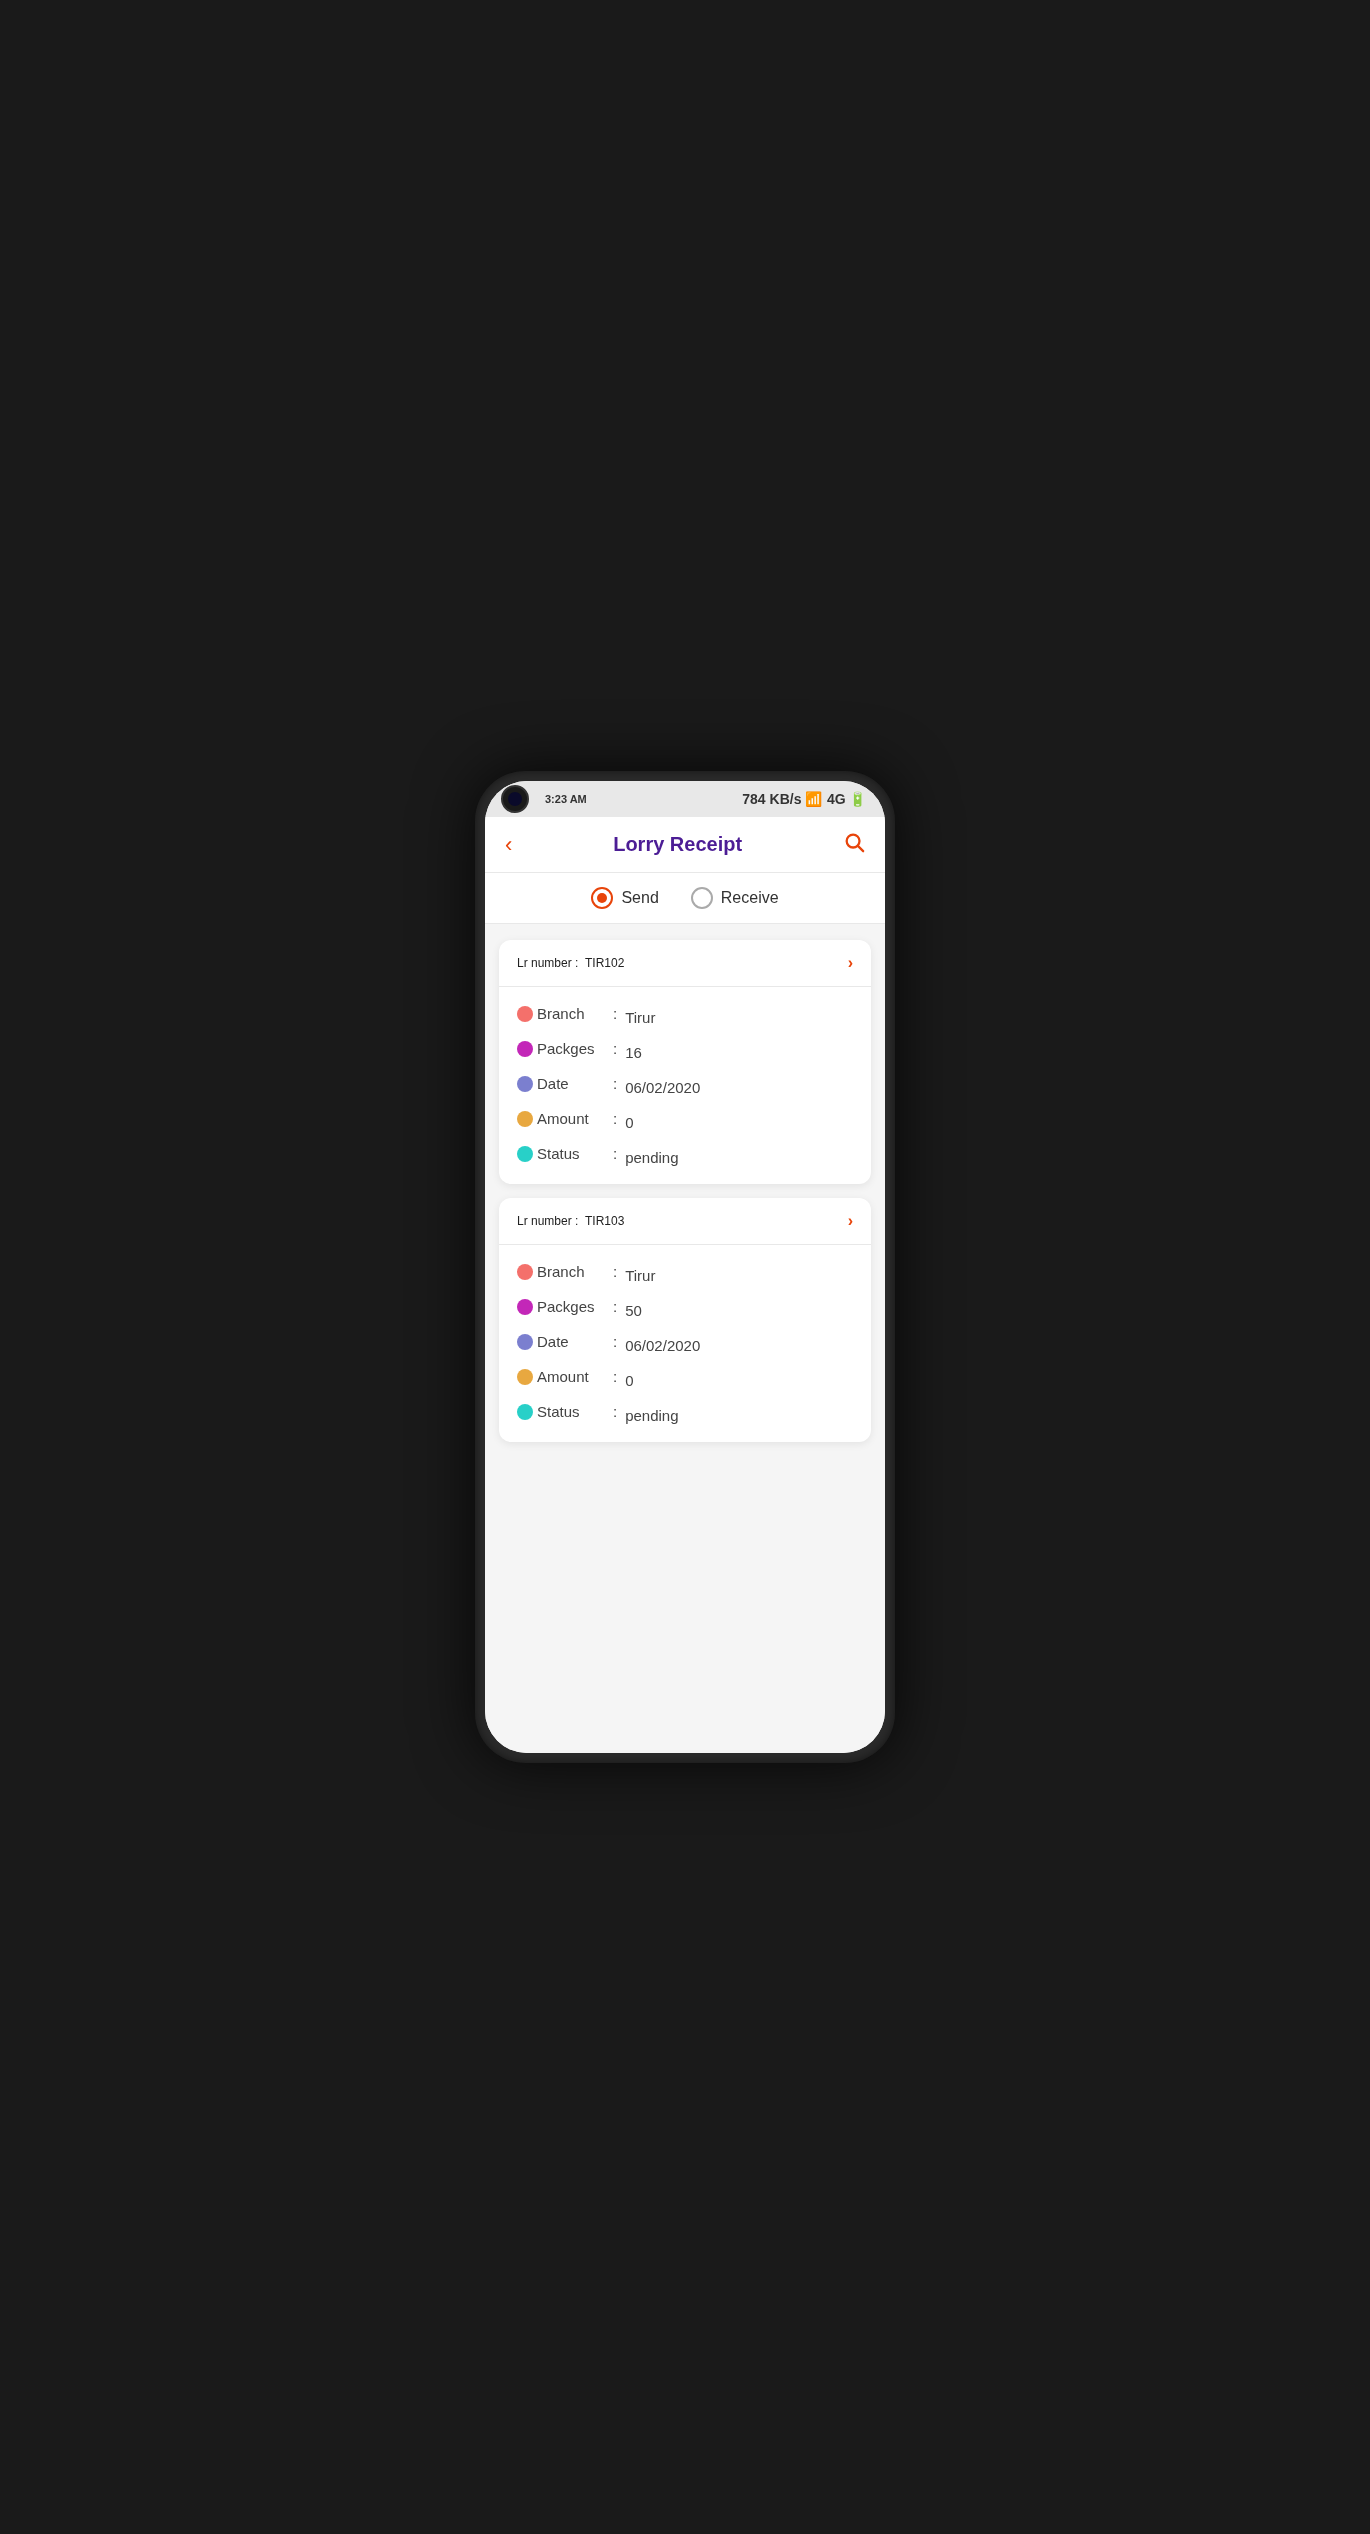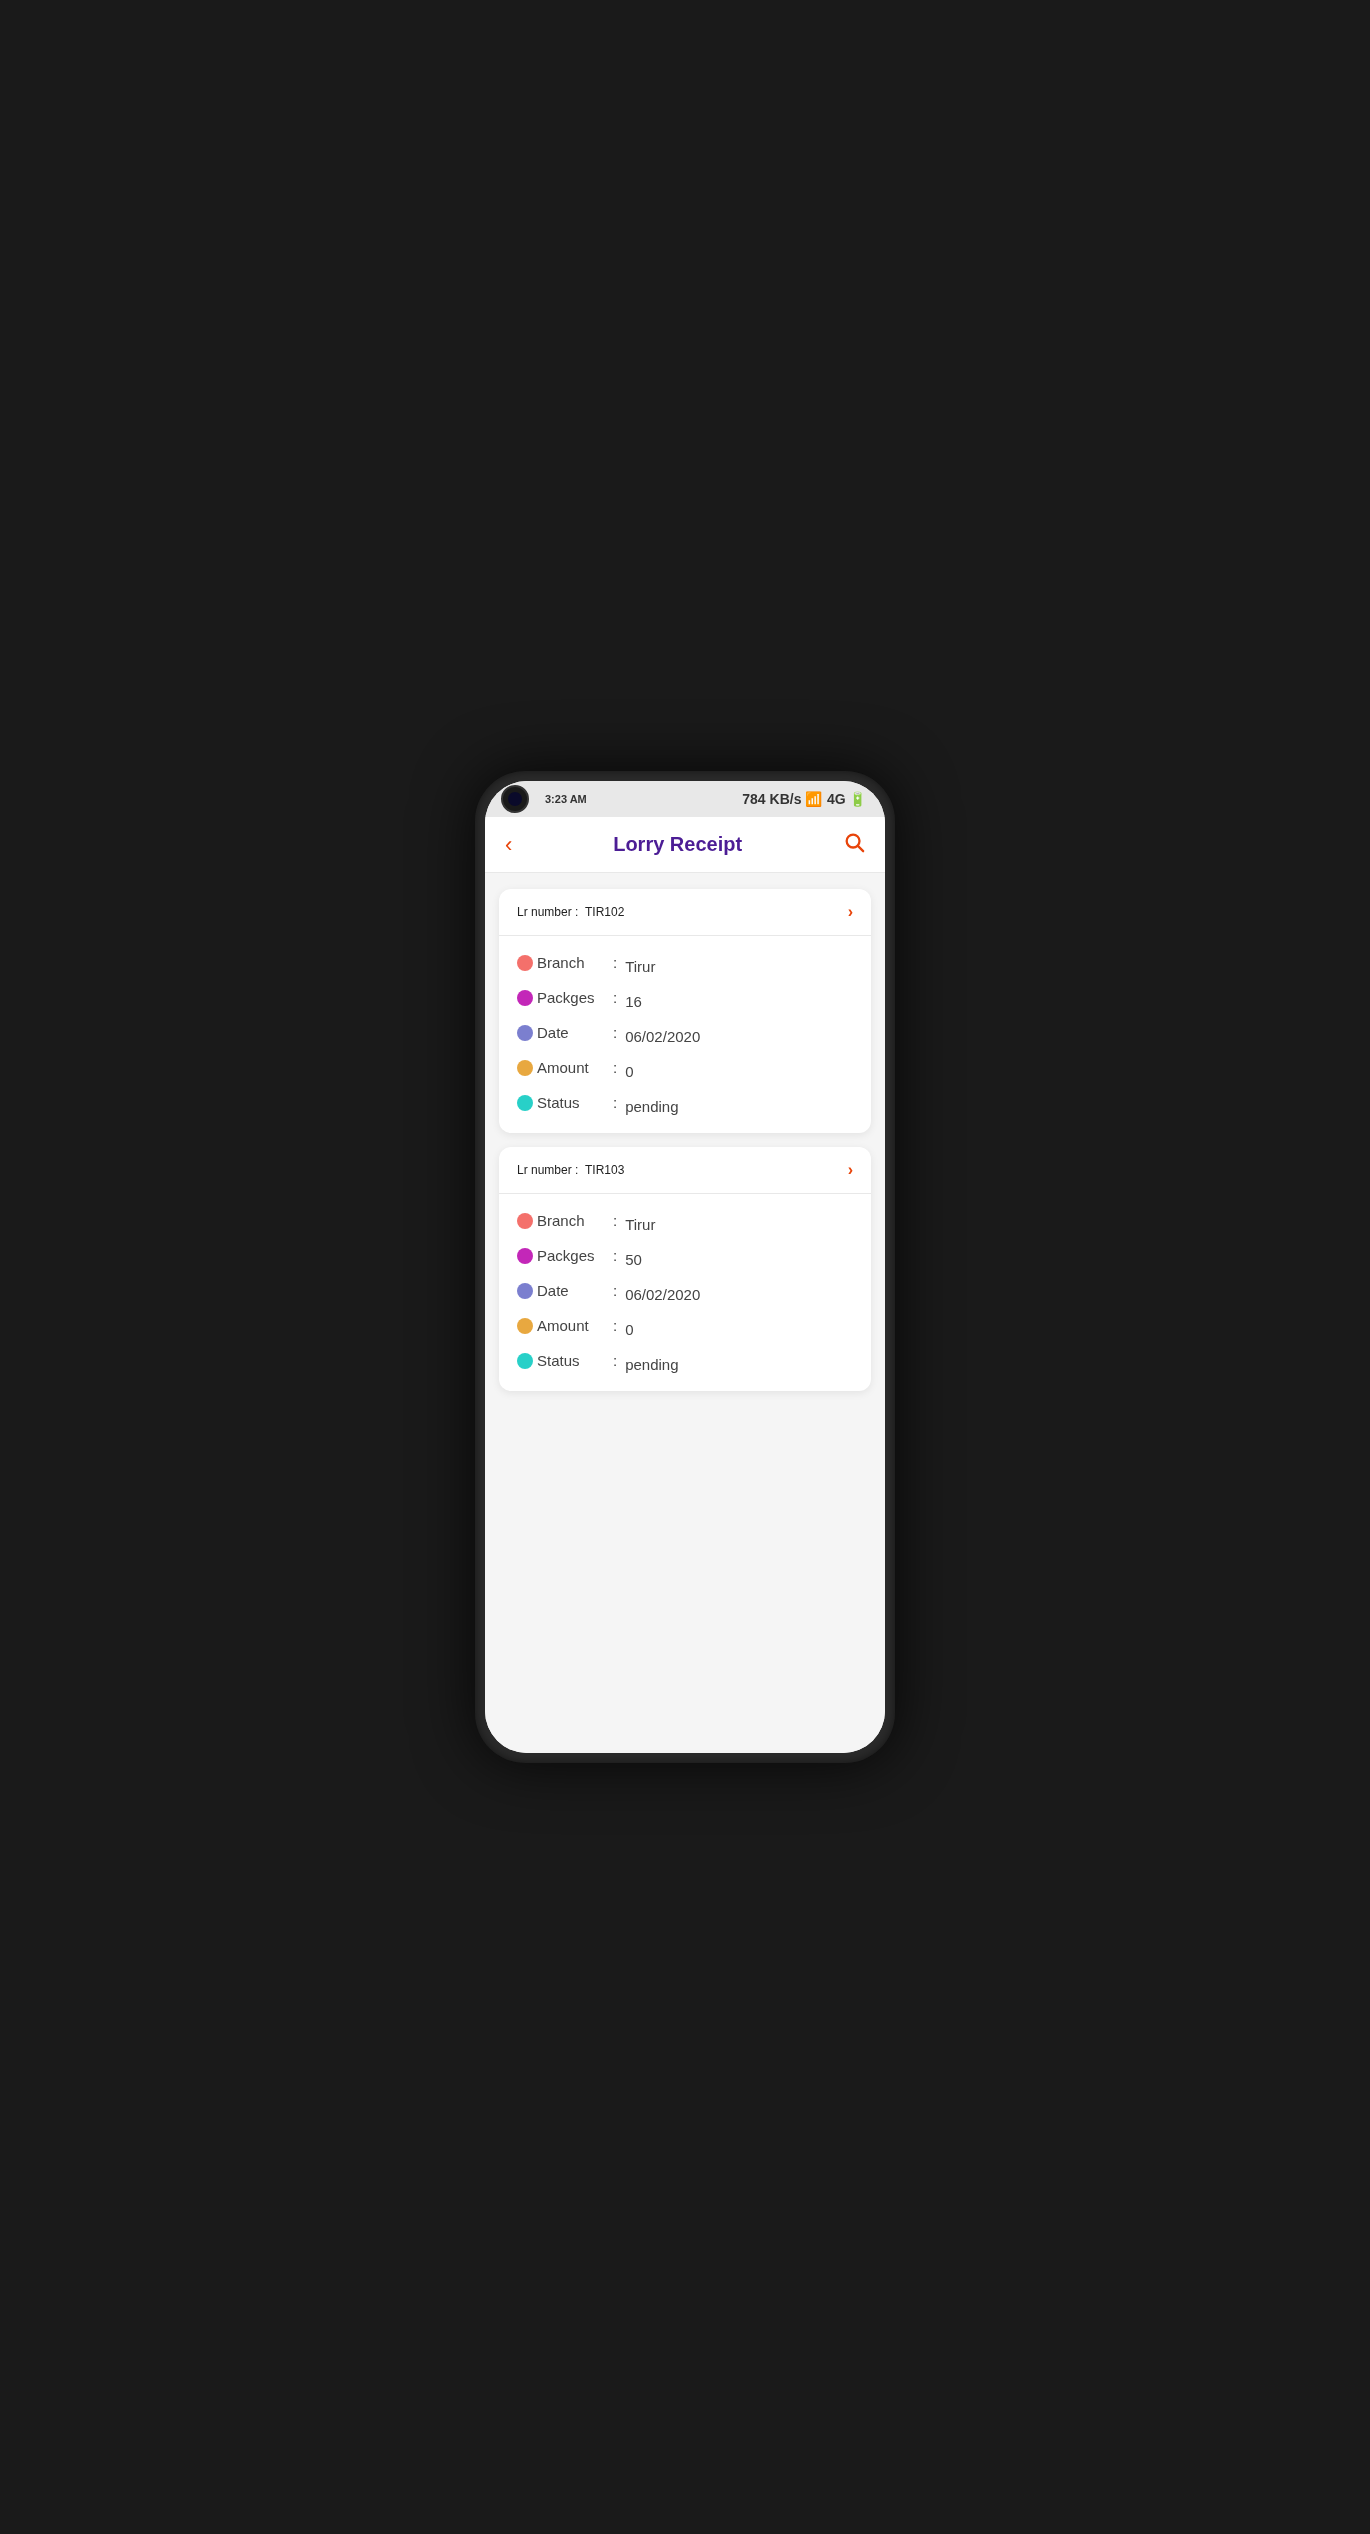--- a/index.html
+++ b/index.html
@@ -276,20 +276,32 @@
         <span class="header-back">‹</span>
         <span class="header-title">Lorry Receipt</span>
         <span class="header-search">
           <svg width="22" height="22" viewBox="0 0 24 24" fill="none" stroke="#e8440a" stroke-width="2.5" stroke-linecap="round">
             <circle cx="11" cy="11" r="7"></circle>
             <line x1="16.5" y1="16.5" x2="22" y2="22"></line>
           </svg>
         </span>
       </div>
 
+      <div class="radio-group">
+        <div class="radio-item">
+          <div class="radio-circle selected">
+            <div class="radio-dot"></div>
+          </div>
+          <span class="radio-label">Send</span>
+        </div>
+        <div class="radio-item">
+          <div class="radio-circle unselected"></div>
+          <span class="radio-label">Receive</span>
+        </div>
+      </div>
 
       <div class="content">
 
         <div class="receipt-card">
           <div class="card-header">
             <span class="lr-number-text">Lr number :&nbsp;&nbsp;TIR102</span>
             <span class="chevron-right">›</span>
           </div>
           <div class="card-body">
             <div class="card-row">

